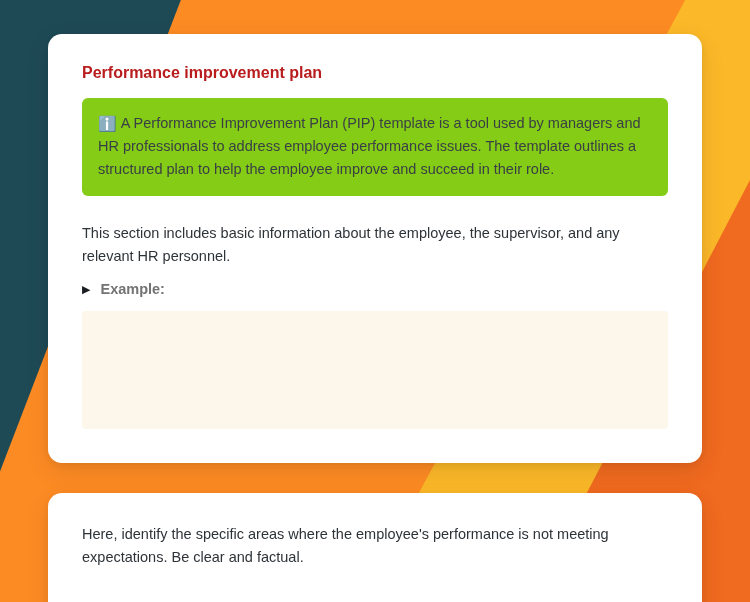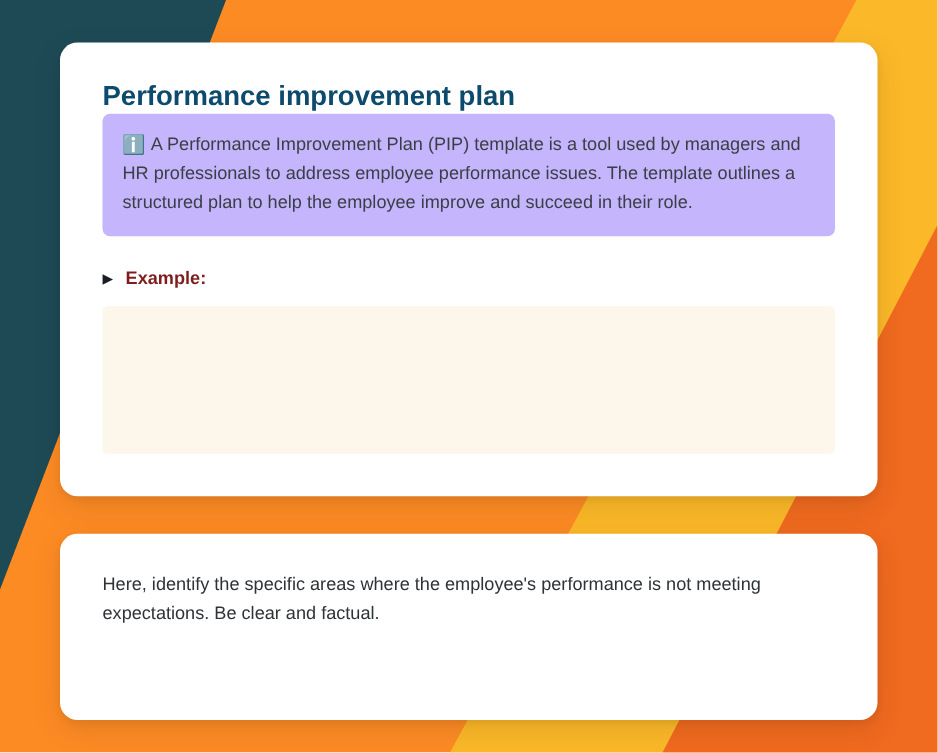--- a/index.html
+++ b/index.html
@@ -21,27 +21,27 @@
     padding: 34px 48px 0 48px;
   }
   .card {
     background: #ffffff;
     border-radius: 14px;
     box-shadow: 0 8px 24px rgba(0,0,0,0.10), 0 2px 6px rgba(0,0,0,0.06);
     padding: 30px 34px 34px 34px;
     margin-bottom: 30px;
   }
   .title {
-    font-size: 22px;
+    font-size: 16px;
     font-weight: 700;
-    color: #0c4a6e;
-    margin-bottom: 1px;
+    color: #b91c1c;
+    margin-bottom: 16px;
   }
   .callout {
-    background: #c4b5fd;
+    background: #84cc16;
     border-radius: 6px;
     padding: 14px 16px 16px 16px;
     font-size: 14.5px;
     line-height: 1.55;
     color: #3a3f45;
     margin-bottom: 26px;
   }
   .callout .info-icon {
     display: inline-block;
     font-size: 15px;
@@ -68,21 +68,21 @@
     cursor: pointer;
   }
   .triangle {
     font-size: 11px;
     color: #1a1d21;
     line-height: 1;
   }
   .example-label {
     font-size: 14.5px;
     font-weight: 700;
-    color: #7f1d1d;
+    color: #737373;
   }
   .example-content {
     background: #fdf6ea;
     border-radius: 4px;
     min-height: 118px;
     width: 100%;
   }
   .card2 {
     padding-bottom: 60px;
   }
@@ -101,20 +101,21 @@
 
 <div class="page">
 
   <div class="card">
     <h1 class="title">Performance improvement plan</h1>
 
     <div class="callout">
       <span class="info-icon">ℹ️</span><span>A Performance Improvement Plan (PIP) template is a tool used by managers and HR professionals to address employee performance issues. The template outlines a structured plan to help the employee improve and succeed in their role.</span>
     </div>
 
+    <p class="section-body">This section includes basic information about the employee, the supervisor, and any relevant HR personnel.</p>
 
     <div class="example-row">
       <span class="triangle">▶</span>
       <span class="example-label">Example:</span>
     </div>
 
     <div class="example-content"></div>
   </div>
 
   <div class="card card2">

